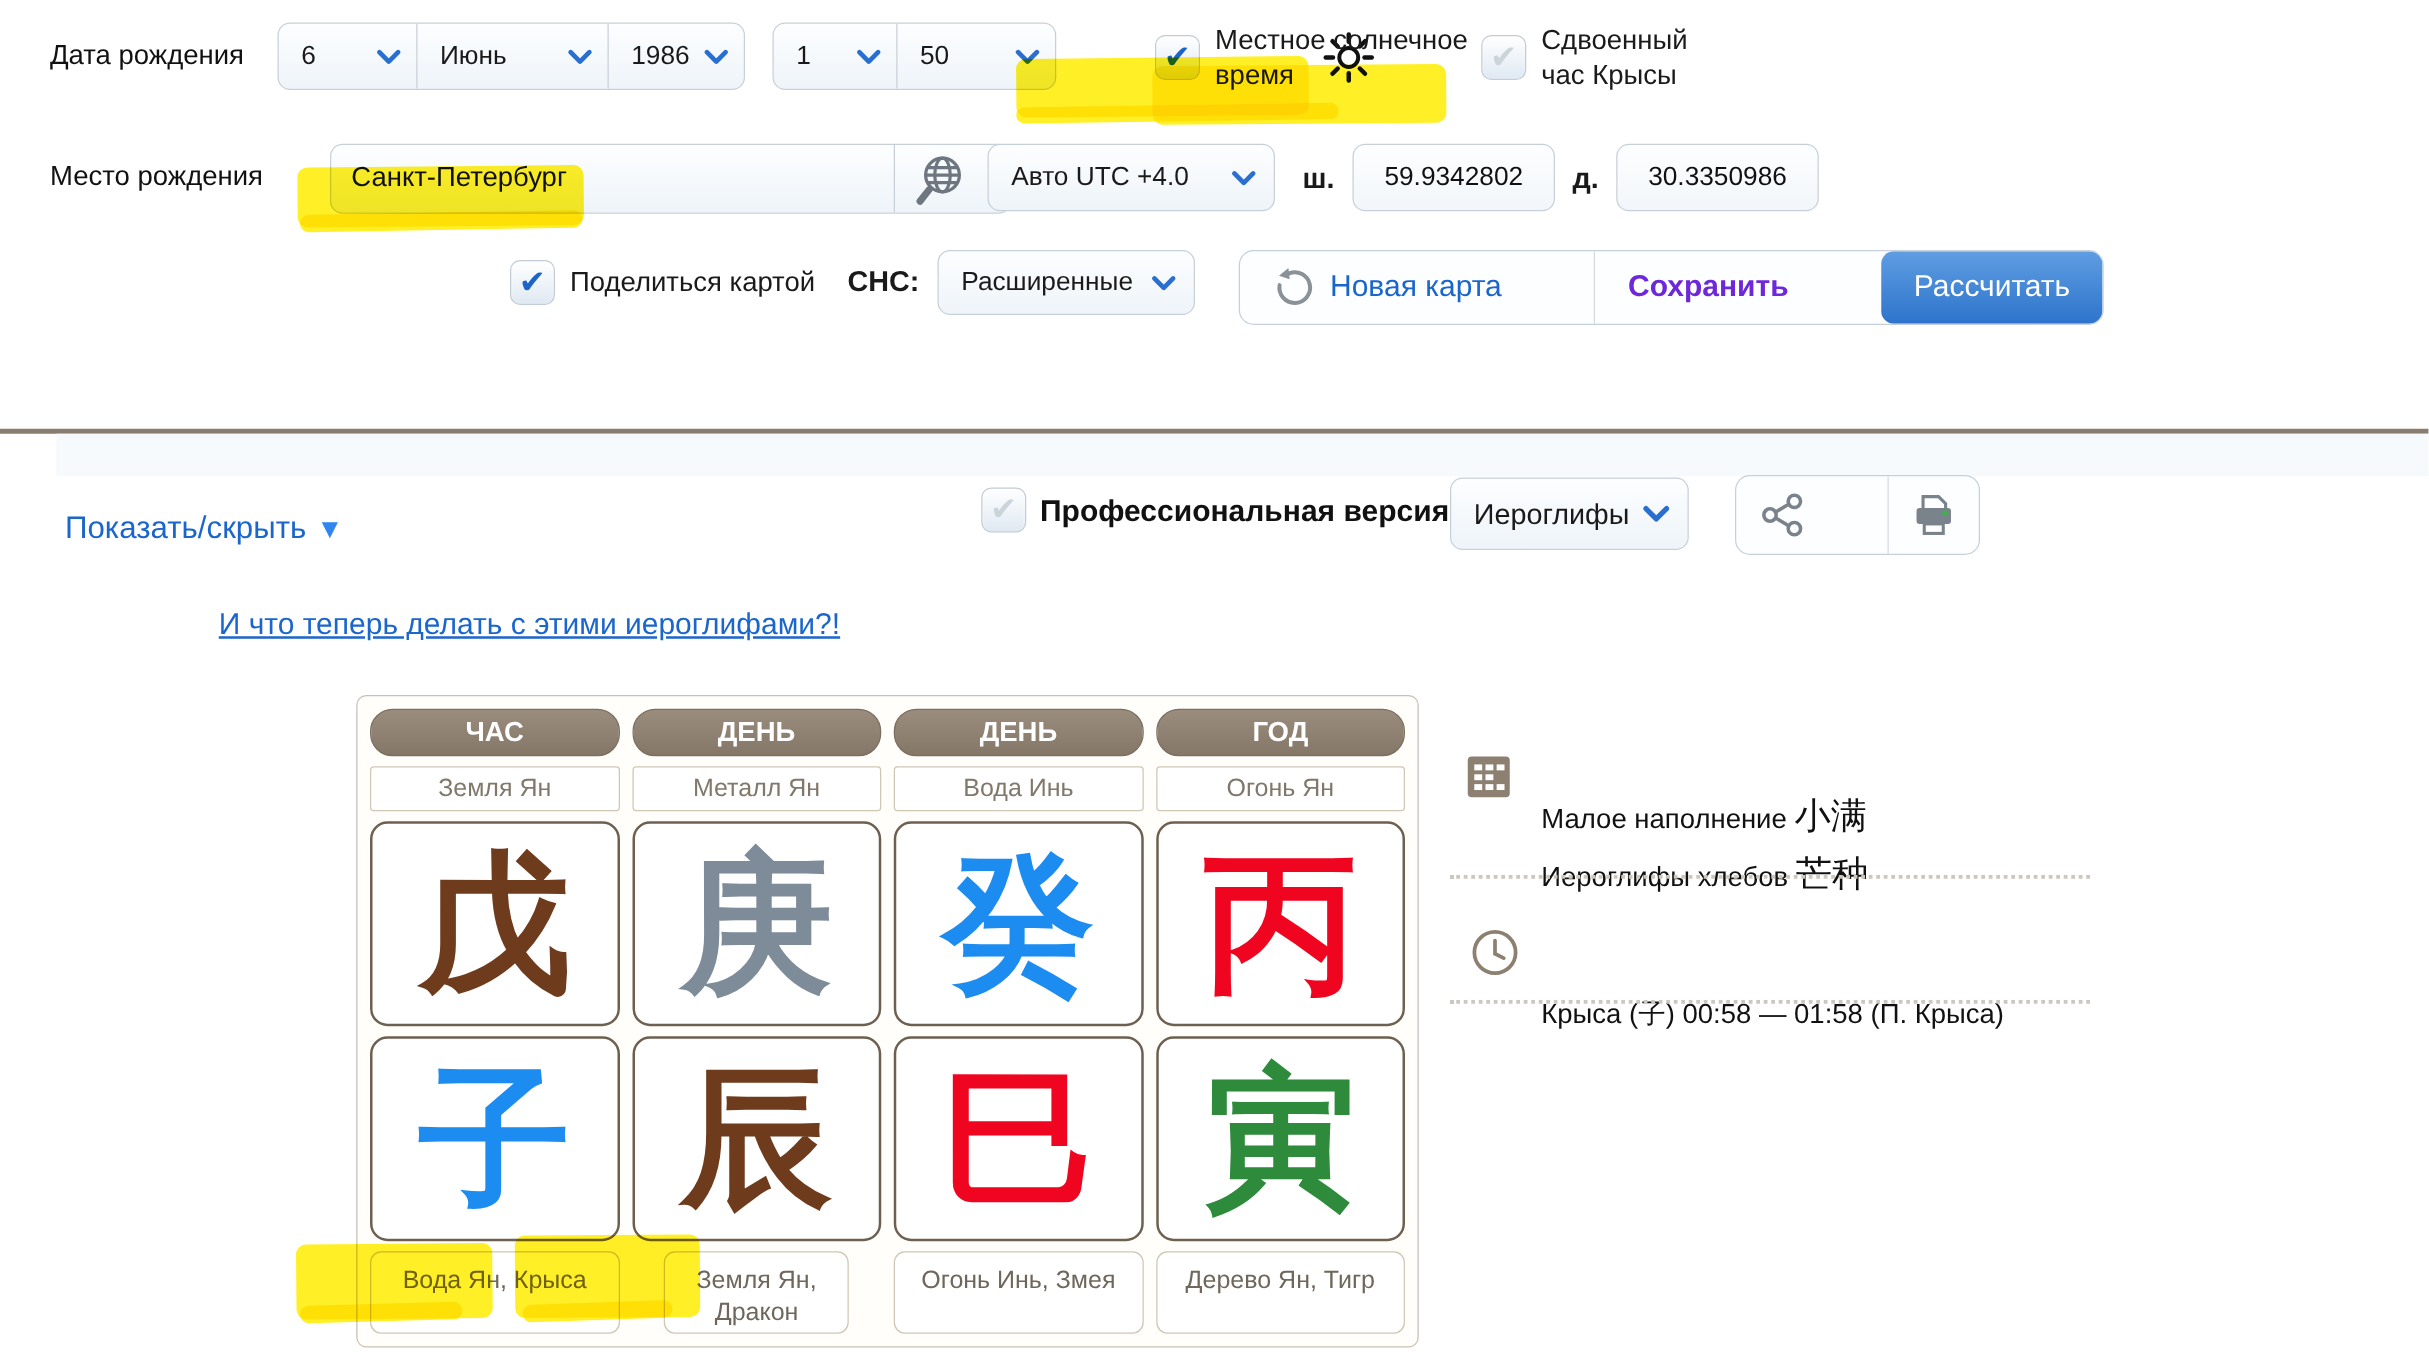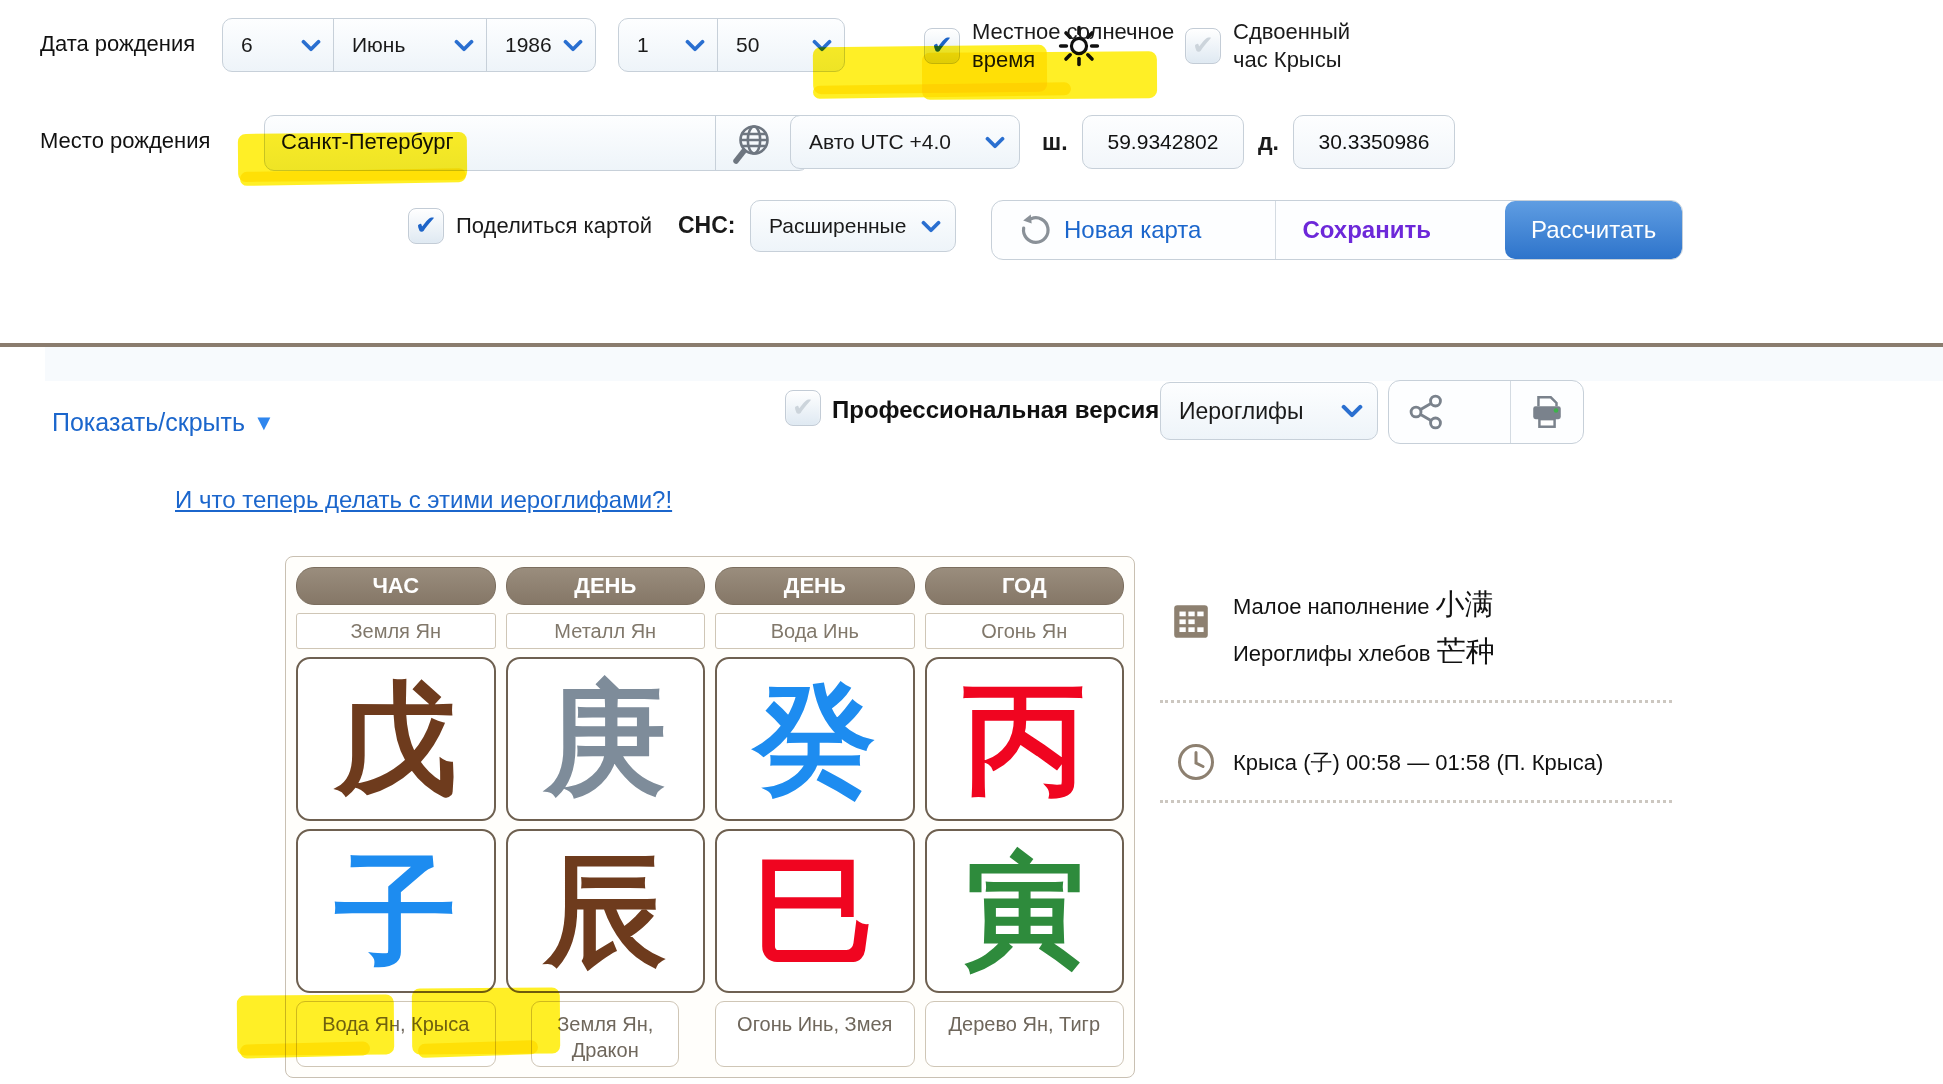--- a/index.html
+++ b/index.html
@@ -55,21 +55,21 @@
          display:flex;align-items:center;justify-content:center;}
   .pelem{height:34px;border-radius:3px;border:1px solid #cfc6b6;background:#fff;color:#81786b;
          font-size:20px;display:flex;align-items:center;justify-content:center;}
   .pchar{height:160px;border-radius:14px;border:2px solid #6e6050;background:#fff;
          display:flex;align-items:center;justify-content:center;
          font-size:122px;font-weight:600;line-height:1;}
   .panimal{height:66px;border-radius:9px;border:1px solid #cfc6b6;background:#fff;color:#6f675c;
            font-size:20px;display:flex;align-items:flex-start;justify-content:center;text-align:center;
            padding-top:9px;box-sizing:border-box;line-height:1.3;}
   
-  .info-ru{font-size:22px;color:#111;}
+  .info-ru{font-size:22px;color:#111;margin-top:48px;}
   .info-cjk{font-size:29px;}
   .dotted{position:absolute;border-top:3px dotted #ccc7c0;width:512px;left:1160px;}
   
   .hl{position:absolute;background:#ffed00;mix-blend-mode:multiply;opacity:.85;
       border-radius:8px;pointer-events:none;}
   svg{display:block;}
 </style>
 </head>
 <body>
 
@@ -264,21 +264,21 @@
   <div class="row" style="left:785px;top:390px;">
     <span class="cb disabled">
         <span class="mark">✔</span>
       </span>
   </div>
   <div class="row" style="left:832px;top:396px;">
     <span class="boldlbl">Профессиональная версия</span>
   </div>
 
   <div class="row" style="left:1160px;top:382px;">
-    <div class="select" style="width:218px;height:58px;font-size:23px;">
+    <div class="select" style="width:191px;height:58px;font-size:23px;">
       <span>Иероглифы</span>
       <span class="chev">
         <svg width="22" height="14" viewBox="0 0 16 10">
             <path d="M2 2 L8 8 L14 2" stroke="#2a6fd0" stroke-width="3" fill="none" stroke-linecap="round" stroke-linejoin="round"></path>
           </svg>
       </span>
     </div>
   </div>
 
   <div class="row" style="left:1388px;top:380px;">

